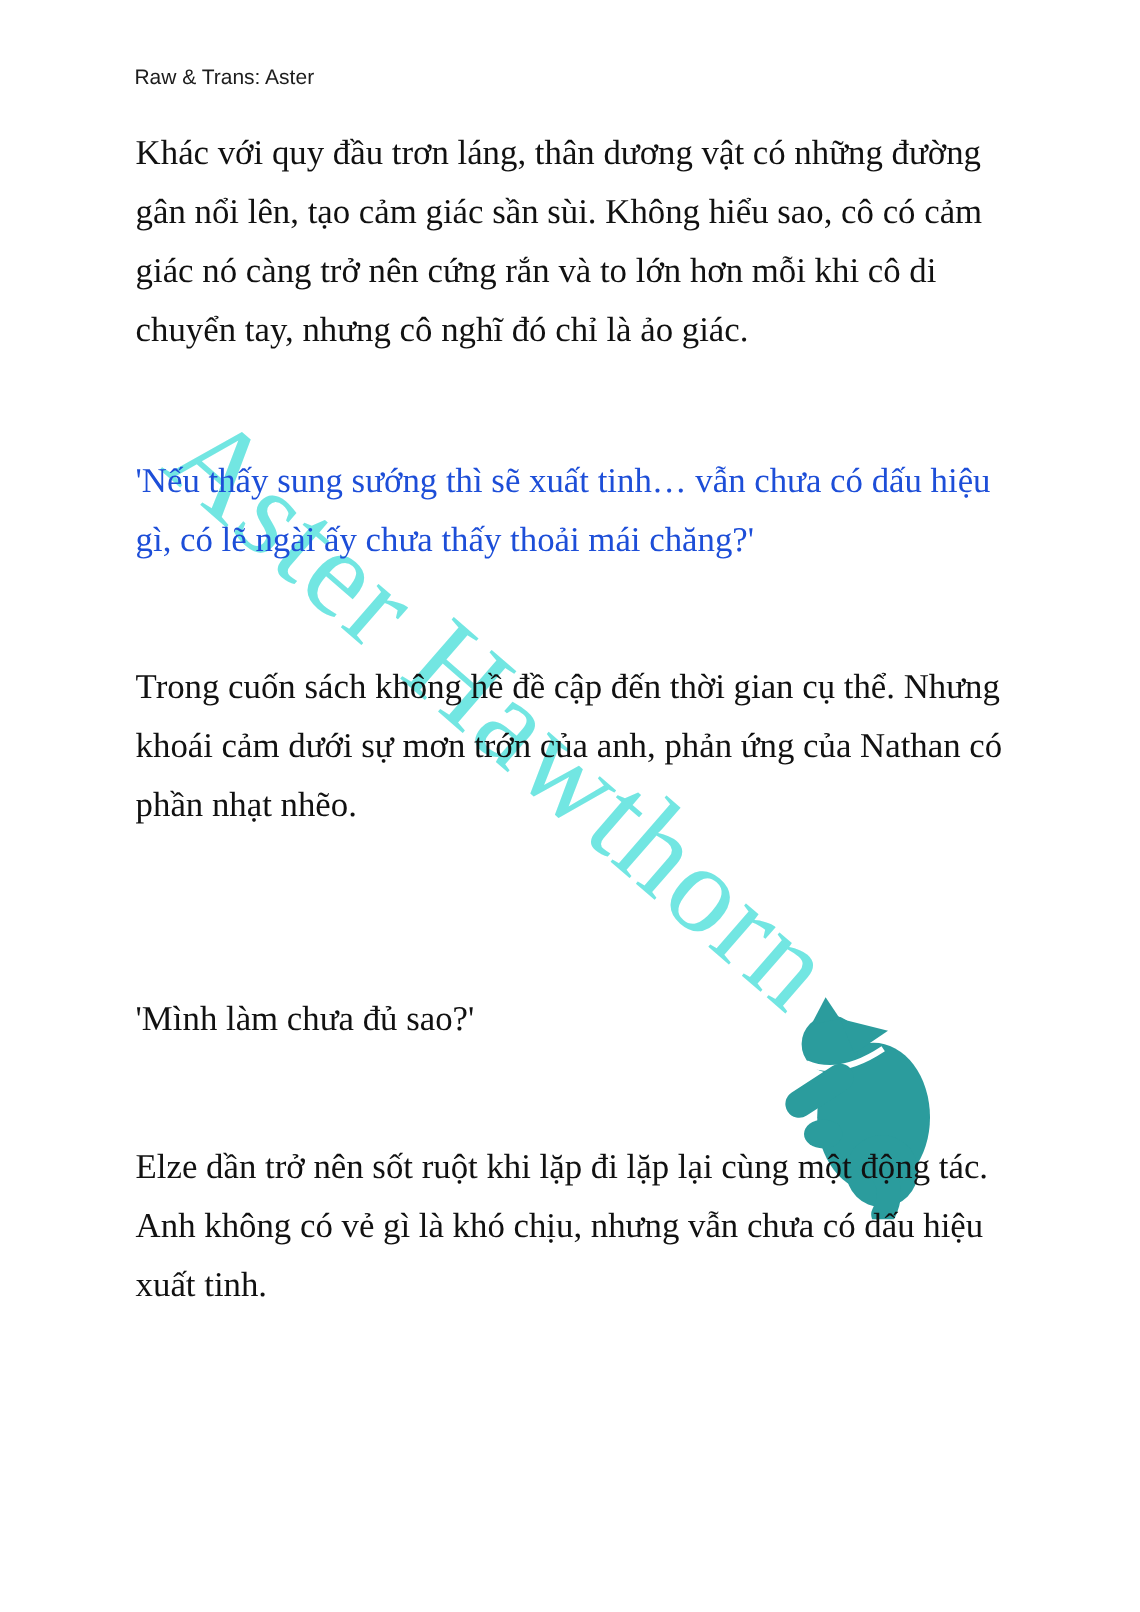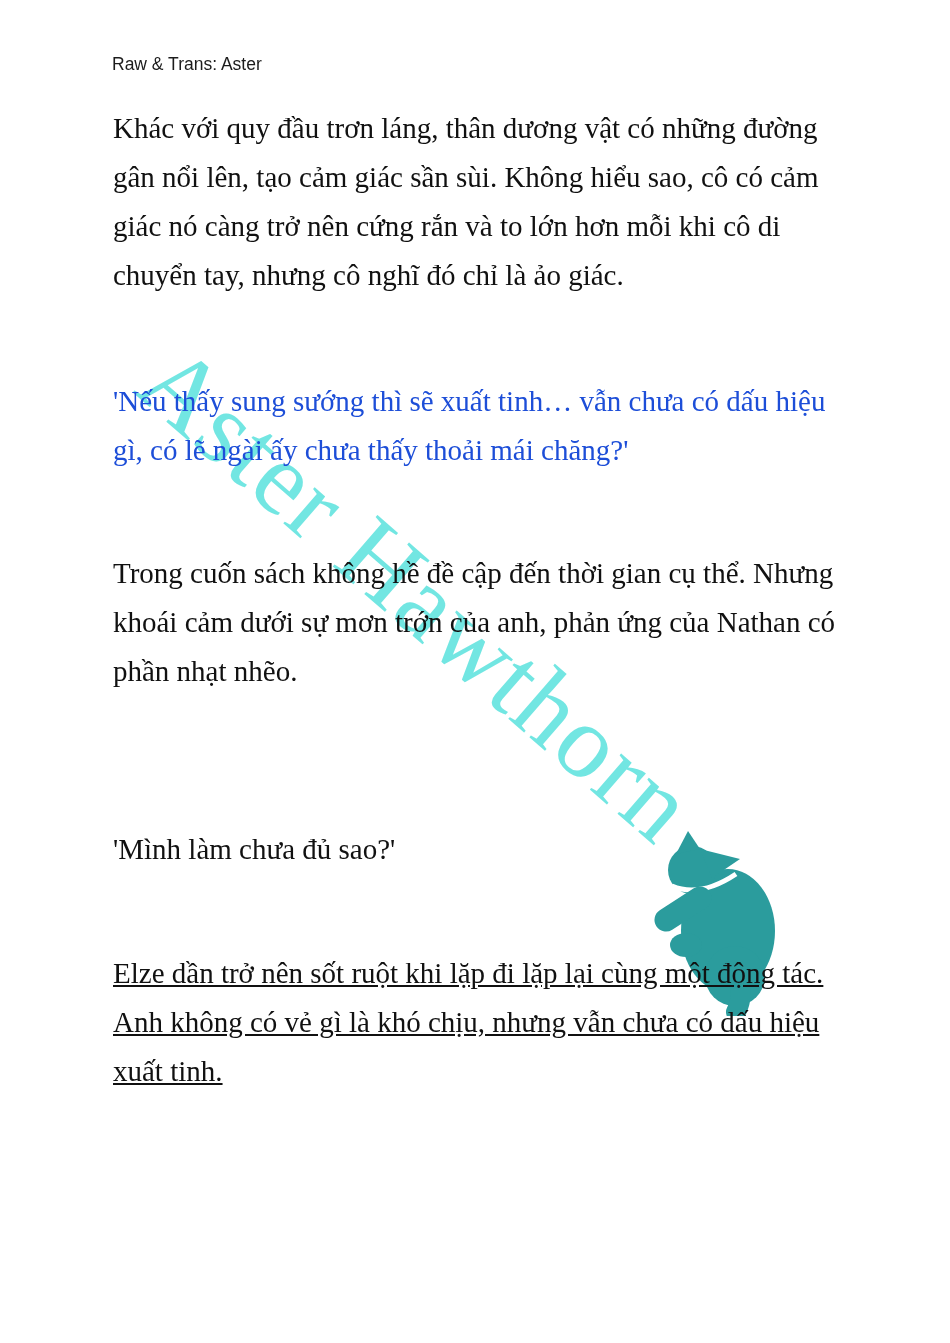--- a/index.html
+++ b/index.html
@@ -62,21 +62,21 @@
     left: 113px;
     width: 730px;
     font-size: 29px;
     line-height: 49px;
     color: #111111;
   }
   .para:nth-child(1) { top: 104px; }
   .para:nth-child(2) { top: 377px; }
   .para:nth-child(3) { top: 549px; }
   .para:nth-child(4) { top: 825px; }
-  .para:nth-child(5) { top: 949px; text-decoration: underline; }
+  .para:nth-child(5) { top: 949px; }
   .line {
     white-space: nowrap;
   }
 </style>
 </head>
 <body>
 
 <div class="page">
 
   <div class="credit">Raw &amp; Trans: Aster</div>

